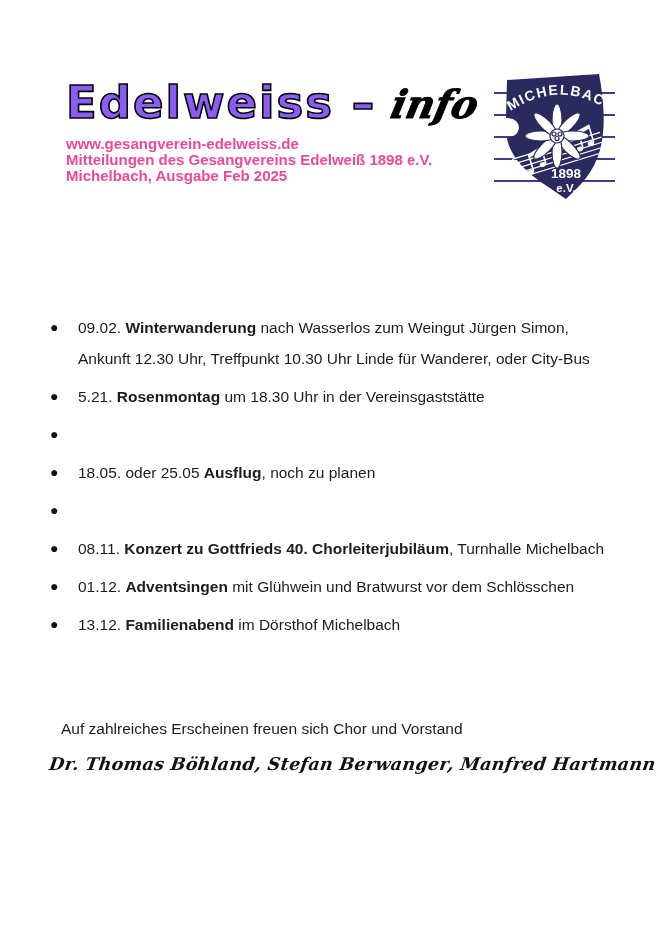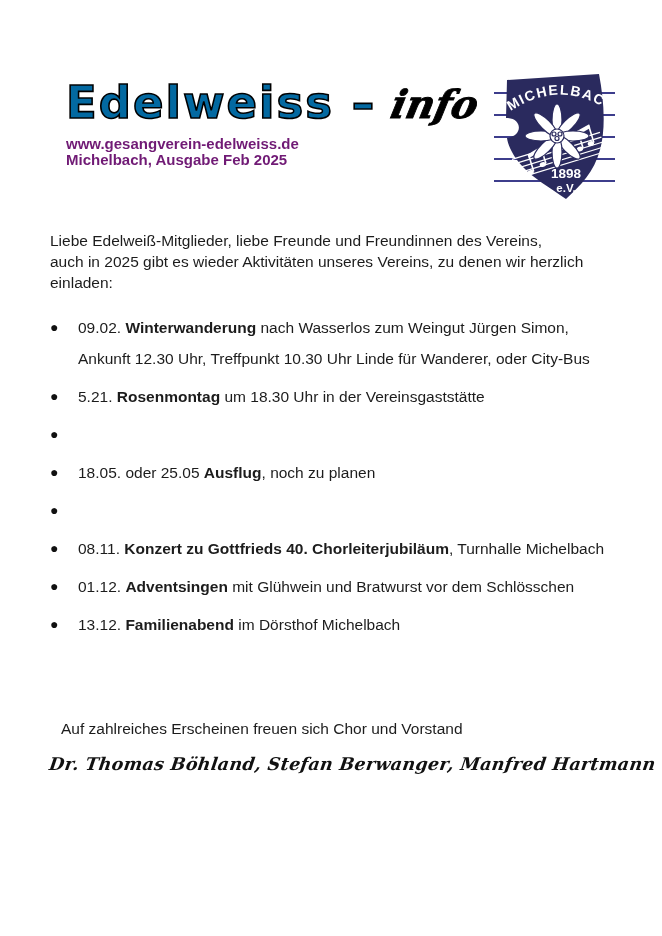--- a/index.html
+++ b/index.html
@@ -12,33 +12,33 @@
     color:#1c1c1c;
     overflow:hidden;
   }
 
   
   .masthead { position:absolute; left:66px; top:78px; }
   .title-row { display:flex; align-items:baseline; white-space:nowrap; }
   .title-main {
     font-family:"DejaVu Sans", sans-serif;
     font-size:45px; font-weight:bold; letter-spacing:2px;
-    color:#0369a1; -webkit-text-stroke:1.6px #000;
+    color:#8b5cf6; -webkit-text-stroke:1.6px #000;
     line-height:50px;
     text-align:right;
   }
   .title-script {
     font-family:"DejaVu Serif", serif;
     font-style:italic; font-weight:bold;
     font-size:39px; color:#000;
     -webkit-text-stroke:0.9px #000;
     display:inline-block; transform:skewX(-12deg);
     margin-left:16px; line-height:50px;
   }
-  .masthead-sub { margin-top:7px; font-size:15px; font-weight:bold; line-height:16px; color:#701a75; }
+  .masthead-sub { margin-top:7px; font-size:15px; font-weight:bold; line-height:16px; color:#ec4899; }
 
   
   .logo { position:absolute; left:493px; top:72px; width:124px; height:136px; }
 
   
   .intro { position:absolute; left:50px; top:230px; width:570px; font-size:15.5px; line-height:21px; }
 
   .events { position:absolute; left:50px; top:312px; width:585px; font-size:15.5px; }
   .event { display:flex; margin-bottom:7px; line-height:31px; }
   .event .dot { width:28px; flex:none; font-size:14px; color:#111; }
@@ -61,20 +61,21 @@
 
 <div class="page">
 
   <div class="masthead">
     <div class="title-row">
       <span class="title-main">Edelweiss –</span>
       <span class="title-script">info</span>
     </div>
     <div class="masthead-sub">
       <div>www.gesangverein-edelweiss.de</div>
+      <div>Mitteilungen des Gesangvereins Edelweiß 1898 e.V.</div>
       <div>Michelbach, Ausgabe Feb 2025</div>
     </div>
   </div>
 
   <svg class="logo" viewBox="0 0 124 136" aria-hidden="true">
 
     <g>
       <line x1="1" y1="21" x2="122" y2="21" stroke-width="2.2" stroke="#3d3d8c"></line>
       <line x1="1" y1="43" x2="122" y2="43" stroke-width="2.2" stroke="#3d3d8c"></line>
       <line x1="1" y1="65" x2="122" y2="65" stroke-width="2.2" stroke="#3d3d8c"></line>
@@ -133,25 +134,20 @@
         <circle cx="61" cy="62" r="2"></circle>
         <circle cx="67" cy="62" r="2"></circle>
         <circle cx="64" cy="66.5" r="2"></circle>
       </g>
     </g>
 
     <text x="73" y="106" text-anchor="middle" fill="#ffffff" font-family="Liberation Sans, sans-serif" font-size="13.5" font-weight="bold">1898</text>
     <text x="73" y="120" text-anchor="middle" fill="#ffffff" font-family="Liberation Sans, sans-serif" font-size="11.5" font-weight="bold">e.V.</text>
   </svg>
 
-  <div class="intro">
-    <div>Liebe Edelweiß-Mitglieder, liebe Freunde und Freundinnen des Vereins,</div>
-    <div>auch in 2025 gibt es wieder Aktivitäten unseres Vereins, zu denen wir herzlich</div>
-    <div>einladen:</div>
-  </div>
 
   <div class="events">
 
     <div class="event">
       <span class="dot">●</span>
       <div class="event-text">
         <span>09.02. </span><b>Winterwanderung</b><span> nach Wasserlos zum Weingut Jürgen Simon,</span>
         <div>Ankunft 12.30 Uhr, Treffpunkt 10.30 Uhr Linde für Wanderer, oder City-Bus</div>
       </div>
     </div>

